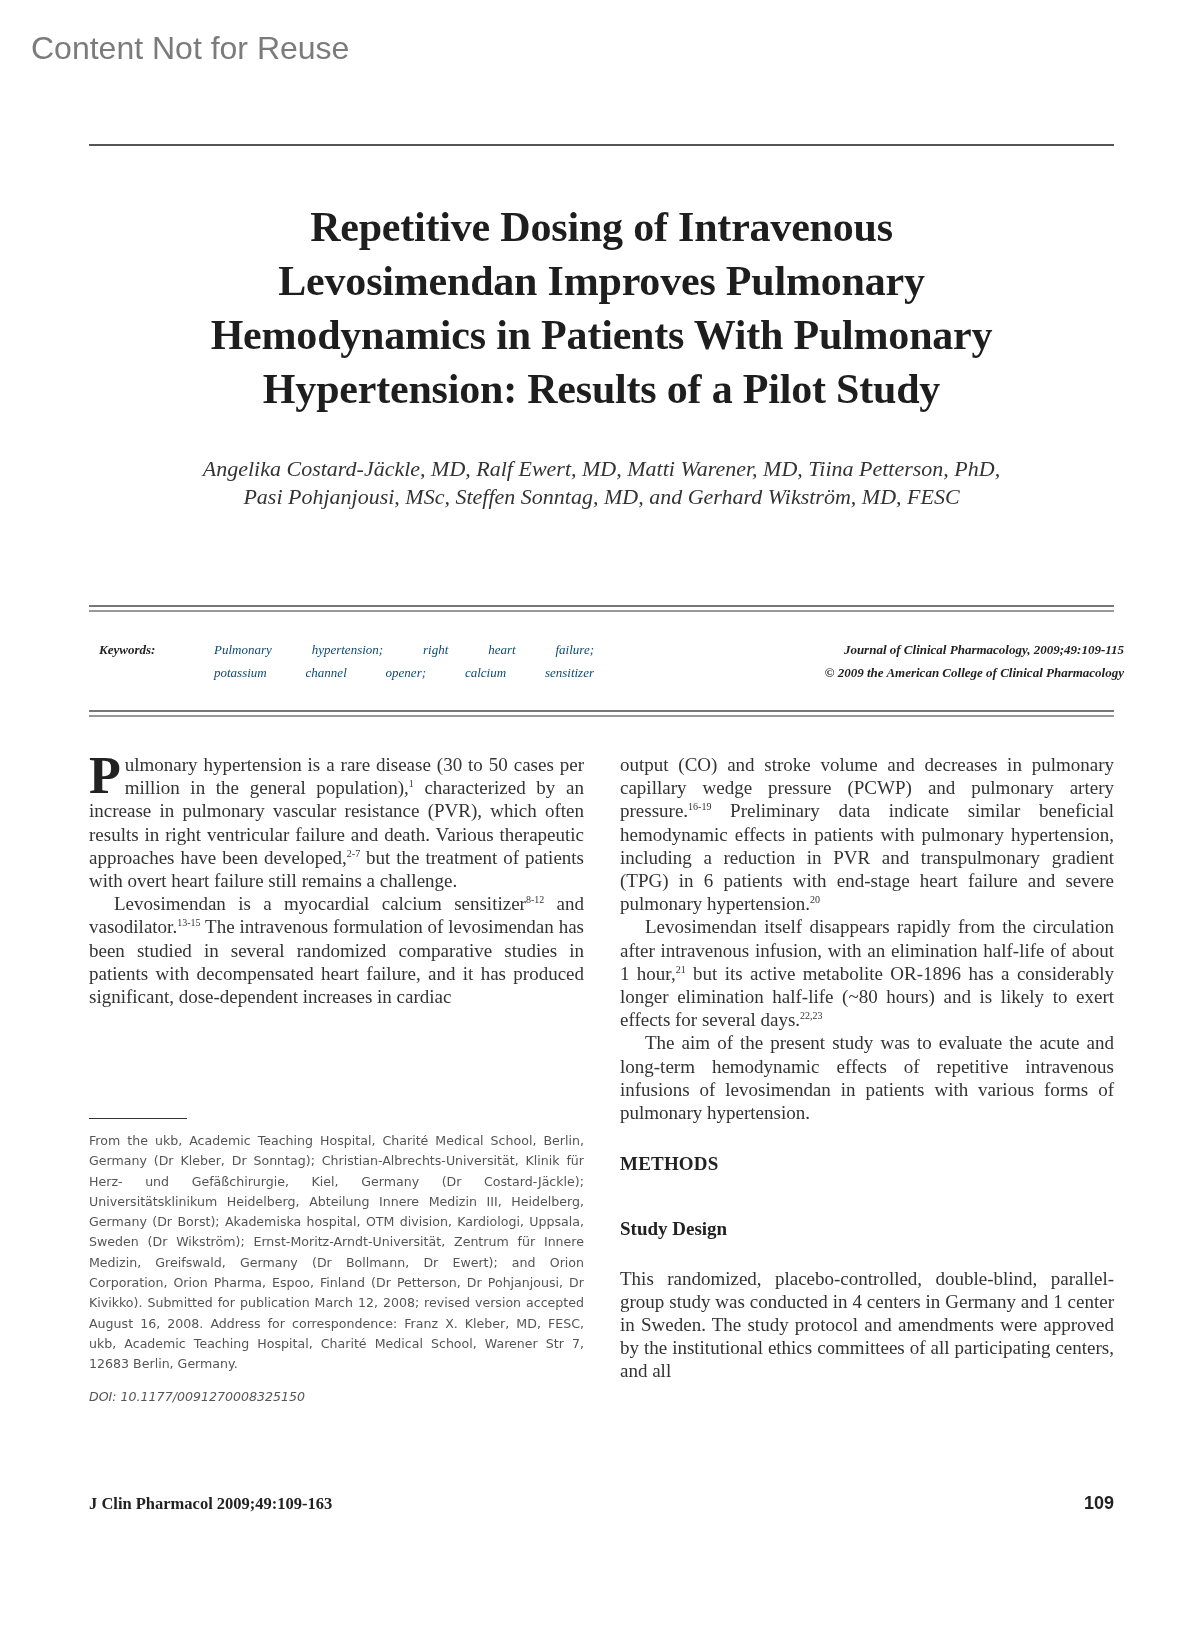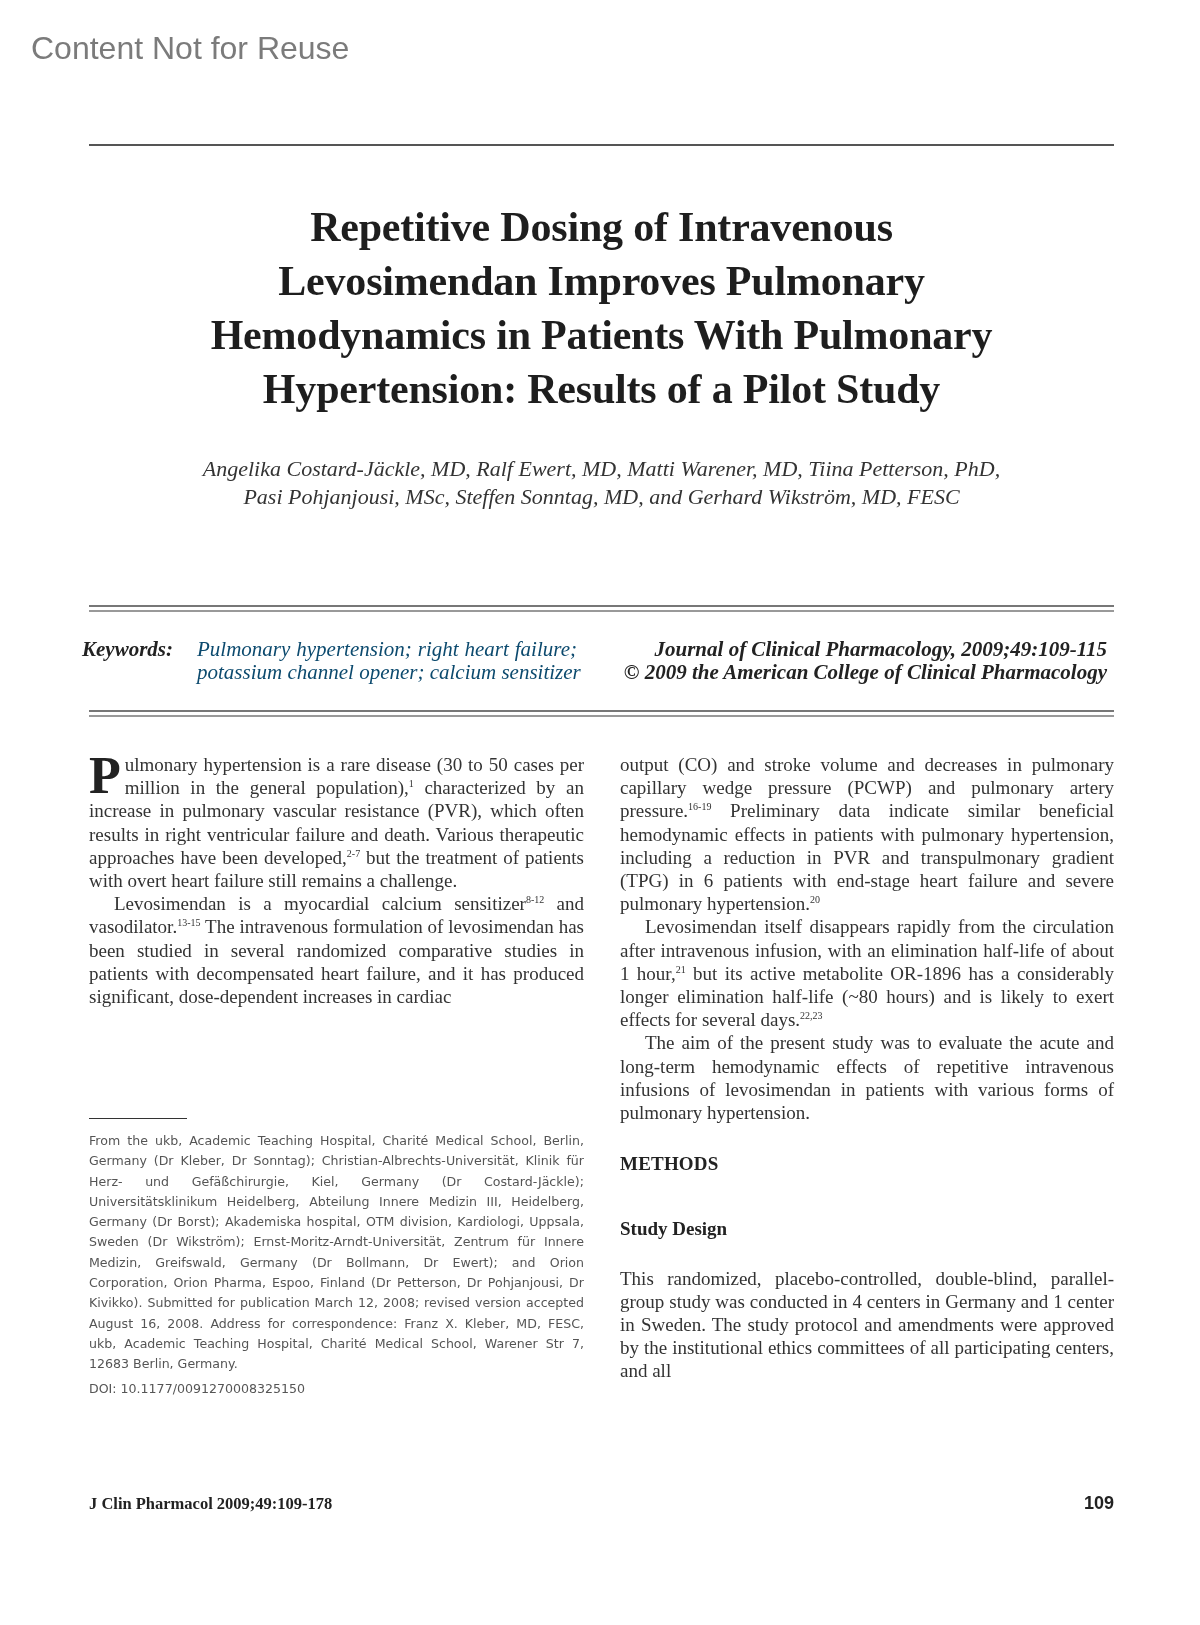--- a/index.html
+++ b/index.html
@@ -6,36 +6,36 @@
   body { width: 1200px; height: 1625px; position: relative; overflow: hidden; color: #2a2a2a; }
   .watermark { position: absolute; left: 31px; top: 30px; font-family: "Liberation Sans", sans-serif; font-size: 32px; color: #7b7b7b; }
   .top-rule { position: absolute; left: 89px; top: 144px; width: 1025px; height: 2px; background: #555; }
   .title { position: absolute; left: 89px; top: 200px; width: 1025px; text-align: center; font-family: "Liberation Serif", serif; font-weight: bold; font-size: 42px; line-height: 54px; color: #1e1e1e; letter-spacing: -0.2px; }
   .title div { white-space: nowrap; }
   .authors { position: absolute; left: 89px; top: 455px; width: 1025px; text-align: center; font-family: "Liberation Serif", serif; font-style: italic; font-size: 22px; line-height: 28px; color: #333; }
   .authors div { white-space: nowrap; }
   .double-rule { position: absolute; left: 89px; width: 1025px; height: 3px; border-top: 2px solid #777; border-bottom: 2px solid #999; }
   .rule-a { top: 605px; }
   .rule-b { top: 710px; }
-  .meta { position: absolute; left: 82px; top: 638px; width: 1025px; height: 52px; font-family: "Liberation Serif", serif; font-size: 21px; line-height: 23px; }
+  .meta { position: absolute; left: 99px; top: 638px; width: 1025px; height: 52px; font-family: "Liberation Serif", serif; font-size: 13px; line-height: 23px; }
   .kw-label { position: absolute; left: 0; top: 0; font-weight: bold; font-style: italic; color: #222; }
   .kw-text { position: absolute; left: 115px; top: 0; width: 380px; font-style: italic; color: #0c4a6e; text-align: justify; text-align-last: justify; }
   .kw-text div { white-space: nowrap; }
   .journal { position: absolute; right: 0; top: 0; text-align: right; font-style: italic; font-weight: bold; color: #222; }
   .journal div { white-space: nowrap; }
   .col { position: absolute; font-family: "Liberation Serif", serif; font-size: 19px; line-height: 23.2px; color: #333; }
   .col-left { left: 89px; top: 753px; width: 495px; }
   .col-right { left: 620px; top: 753px; width: 494px; }
   .para { text-align: justify; margin: 0; }
   .indent { text-indent: 25px; }
   .dropcap { float: left; font-size: 52px; line-height: 40px; font-weight: bold; margin: 3px 4px 0 0; color: #222; }
   sup { font-size: 10px; line-height: 0; vertical-align: 7px; }
   .fn-rule { position: absolute; left: 89px; top: 1118px; width: 98px; height: 1px; background: #333; }
   .footnote { position: absolute; left: 89px; top: 1131px; width: 495px; font-family: "DejaVu Sans", sans-serif; font-size: 12.6px; line-height: 20.3px; color: #555; text-align: justify; }
-  .doi { margin-top: 4px; }
+  .doi { margin-top: 12px; font-style: italic; }
   .heading { font-weight: bold; color: #222; margin: 0; }
   .methods-h { margin-top: 28px; font-size: 19px; letter-spacing: 0.2px; }
   .sub-h { margin-top: 42px; font-size: 19px; }
   .design-p { margin-top: 26px; }
   .foot-left { position: absolute; left: 89px; top: 1494px; font-family: "Liberation Serif", serif; font-weight: bold; font-size: 16.5px; color: #222; }
   .foot-right { position: absolute; right: 86px; top: 1493px; font-family: "Liberation Sans", sans-serif; font-weight: bold; font-size: 18px; color: #222; }
 </style>
 </head>
 <body>
 
@@ -83,14 +83,14 @@
 
 <div class="col col-right">
   <p class="para"><span>output (CO) and stroke volume and decreases in pulmonary capillary wedge pressure (PCWP) and pulmonary artery pressure.</span><sup>16-19</sup><span> Preliminary data indicate similar beneficial hemodynamic effects in patients with pulmonary hypertension, including a reduction in PVR and transpulmonary gradient (TPG) in 6 patients with end-stage heart failure and severe pulmonary hypertension.</span><sup>20</sup></p>
   <p class="para indent"><span>Levosimendan itself disappears rapidly from the circulation after intravenous infusion, with an elimination half-life of about 1 hour,</span><sup>21</sup><span> but its active metabolite OR-1896 has a considerably longer elimination half-life (~80 hours) and is likely to exert effects for several days.</span><sup>22,23</sup></p>
   <p class="para indent">The aim of the present study was to evaluate the acute and long-term hemodynamic effects of repetitive intravenous infusions of levosimendan in patients with various forms of pulmonary hypertension.</p>
   <p class="heading methods-h">METHODS</p>
   <p class="heading sub-h">Study Design</p>
   <p class="para design-p">This randomized, placebo-controlled, double-blind, parallel-group study was conducted in 4 centers in Germany and 1 center in Sweden. The study protocol and amendments were approved by the institutional ethics committees of all participating centers, and all</p>
 </div>
 
-<div class="foot-left">J Clin Pharmacol 2009;49:109-178</div>
+<div class="foot-left">J Clin Pharmacol 2009;49:109-163</div>
 <div class="foot-right">109</div>
 
 </body></html>

